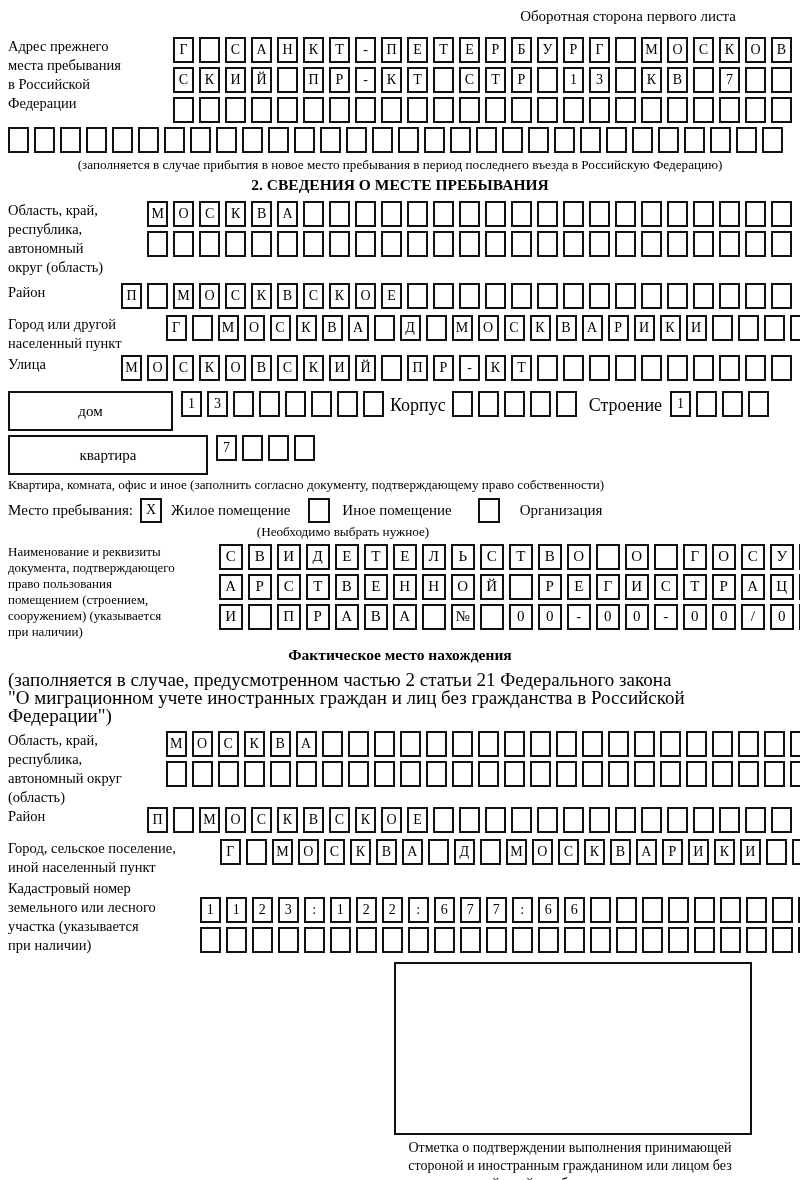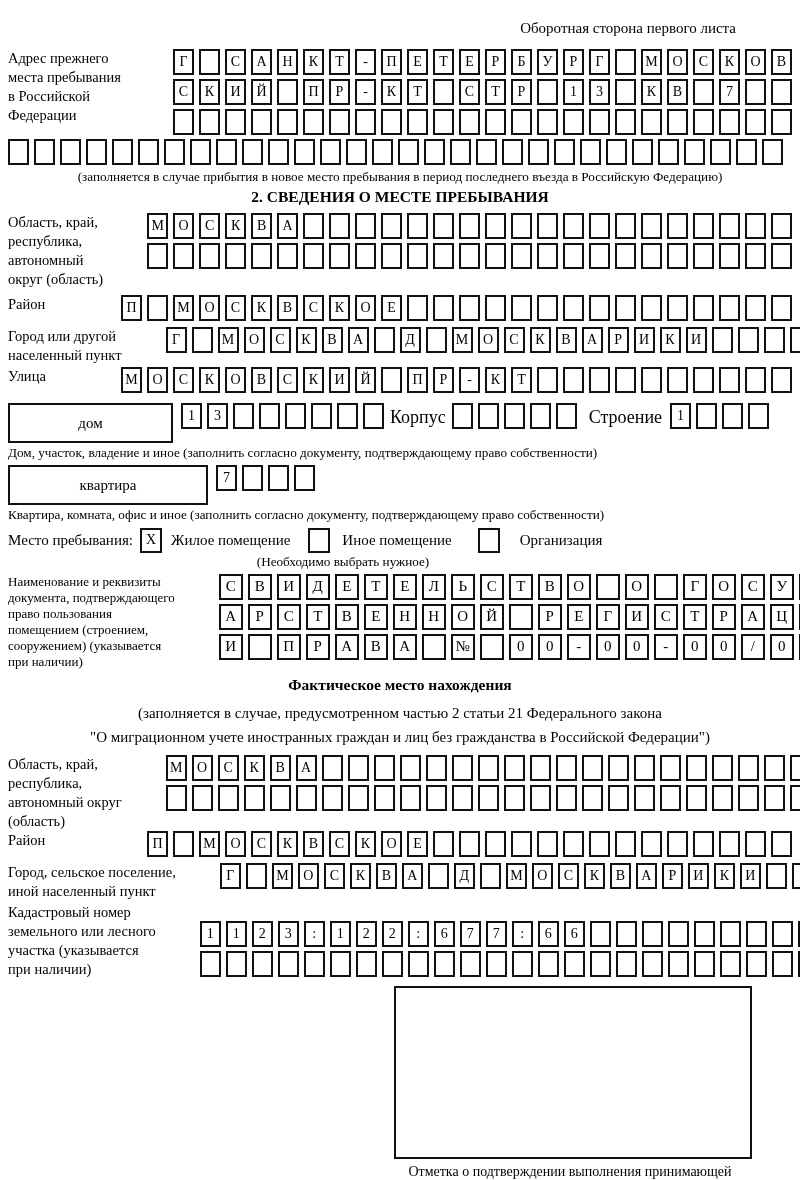--- a/index.html
+++ b/index.html
@@ -1,35 +1,35 @@
 <!DOCTYPE html>
 <html><head>
 <meta charset="utf-8">
 <style>
   html,body{margin:0;padding:0;background:#fff;}
   body{width:800px;height:1180px;font-family:"Liberation Serif", serif;color:#000;}
   .sheet{position:relative;box-sizing:border-box;width:800px;height:1180px;padding:0 8px;overflow:hidden;}
 
-  .hdr{padding-top:20px;padding-right:56px;text-align:right;font-size:15px;}
+  .hdr{padding-top:8px;padding-right:56px;text-align:right;font-size:15px;}
 
   .frow{display:flex;align-items:flex-start;gap:44px;}
   .flabel{font-size:14.5px;line-height:19px;white-space:pre-line;flex:0 0 auto;}
   .rowstack{margin-left:auto;display:flex;flex-direction:column;align-items:flex-end;}
 
   .cellrow{white-space:nowrap;height:26px;margin-bottom:4px;}
   .cell{box-sizing:border-box;display:inline-block;width:21px;height:26px;border:2px solid #111;
         margin-right:5px;text-align:center;font-size:14px;line-height:21px;vertical-align:top;
         font-family:"Liberation Serif", serif;}
   .cellrow .cell:last-child{margin-right:0;}
   .big .cell{width:24px;font-size:15px;}
   .fullrow{margin-top:0;}
 
   .caption{font-size:13.2px;text-align:center;line-height:16px;}
   .h2{font-size:15.5px;font-weight:bold;text-align:center;margin:3px 0 7px 0;}
-  .note-c{font-size:15px;text-align:center;line-height:24px;white-space:pre-line;}
+  .note-c{font-size:19px;text-align:left;line-height:18px;white-space:pre-line;}
 
   .typebox{box-sizing:border-box;border:2px solid #111;height:40px;display:inline-flex;
            align-items:center;justify-content:center;font-size:15px;}
   .w-dom{width:165px;}
   .w-kv{width:200px;}
   .inlbl{font-size:18px;line-height:28px;}
   .hrow{display:flex;align-items:flex-start;}
   .hrow .cellrow{margin-bottom:0;}
 
   .mesto{display:flex;align-items:center;font-size:15px;margin-top:5px;}
@@ -102,21 +102,20 @@
   <div class="hrow mt6">
     <div class="typebox w-dom">
         <span>дом</span>
       </div>
     <div class="cellrow" style="margin-left:8px;"><span class="cell">1</span><span class="cell">3</span><span class="cell"></span><span class="cell"></span><span class="cell"></span><span class="cell"></span><span class="cell"></span><span class="cell"></span></div>
     <div class="inlbl" style="margin-left:6px;margin-right:6px;">Корпус</div>
     <div class="cellrow"><span class="cell"></span><span class="cell"></span><span class="cell"></span><span class="cell"></span><span class="cell"></span></div>
     <div class="inlbl" style="margin-left:12px;margin-right:8px;">Строение</div>
     <div class="cellrow"><span class="cell">1</span><span class="cell"></span><span class="cell"></span><span class="cell"></span></div>
   </div>
-  <div class="caption mt2" style="text-align:left;">Дом, участок, владение и иное (заполнить согласно документу, подтверждающему право собственности)</div>
 
   <div class="hrow mt4">
     <div class="typebox w-kv">
         <span>квартира</span>
       </div>
     <div class="cellrow" style="margin-left:8px;"><span class="cell">7</span><span class="cell"></span><span class="cell"></span><span class="cell"></span></div>
   </div>
   <div class="caption mt2" style="text-align:left;">Квартира, комната, офис и иное (заполнить согласно документу, подтверждающему право собственности)</div>
 
   <div class="mesto">

